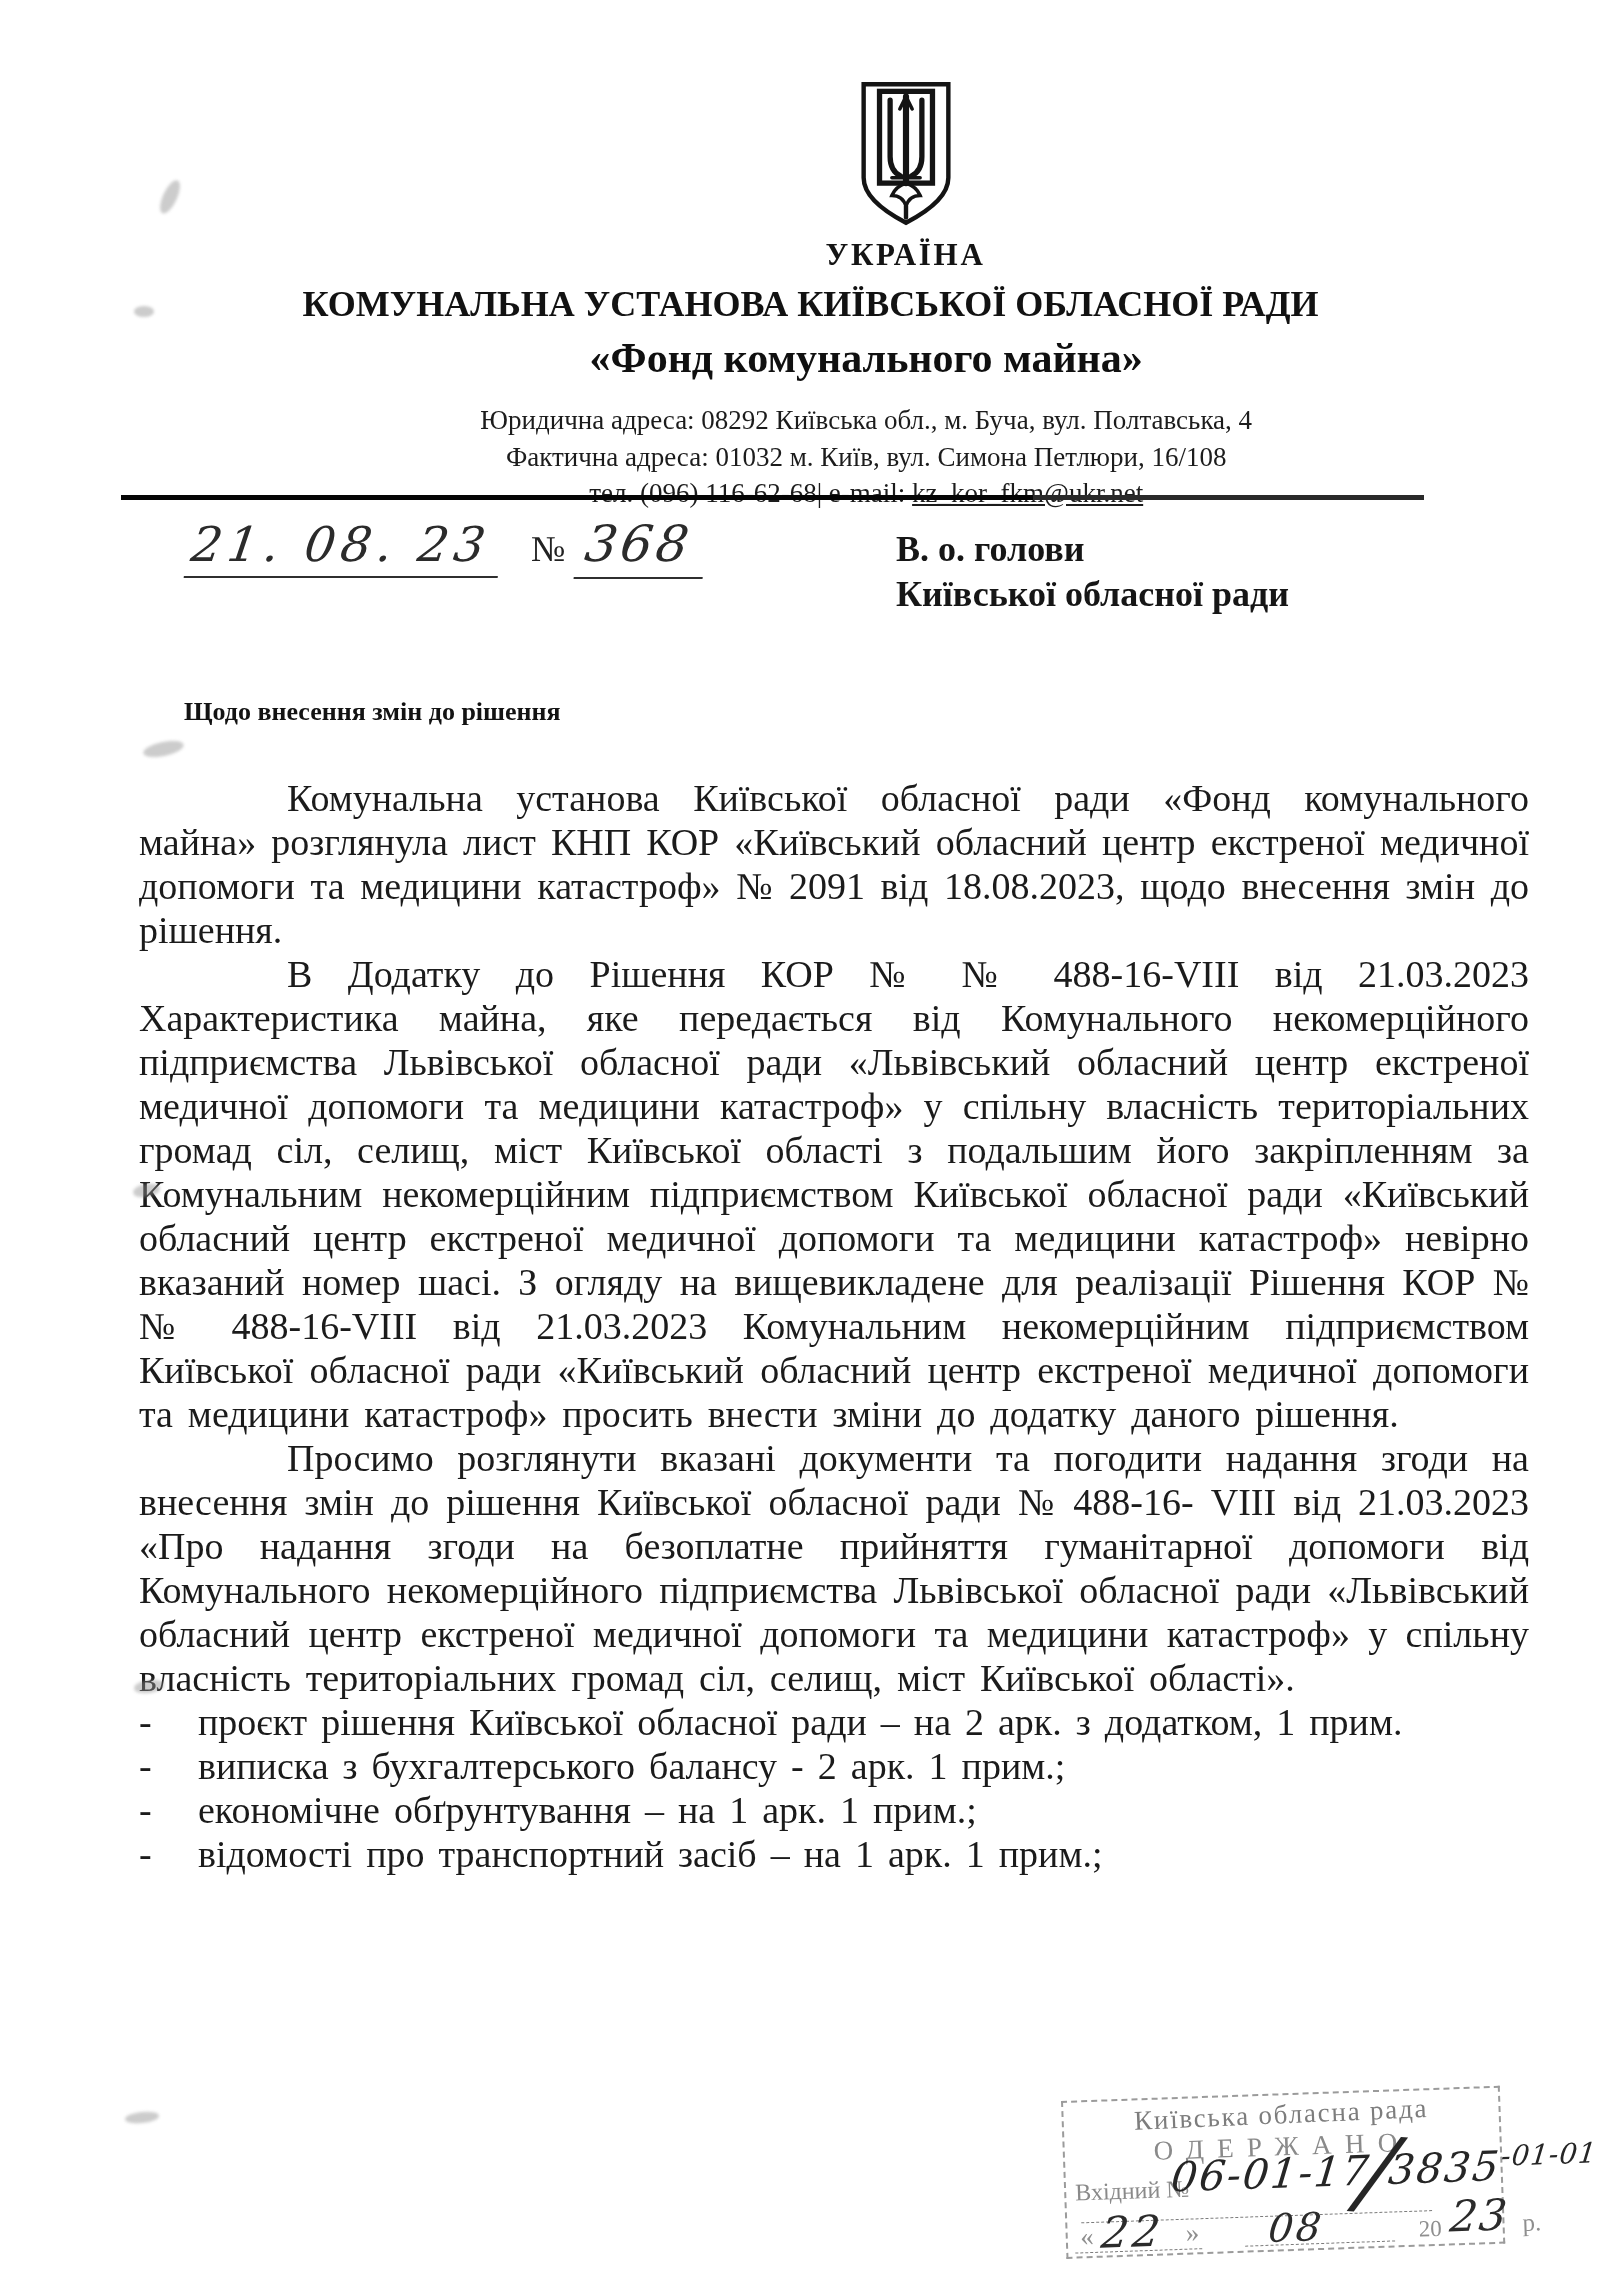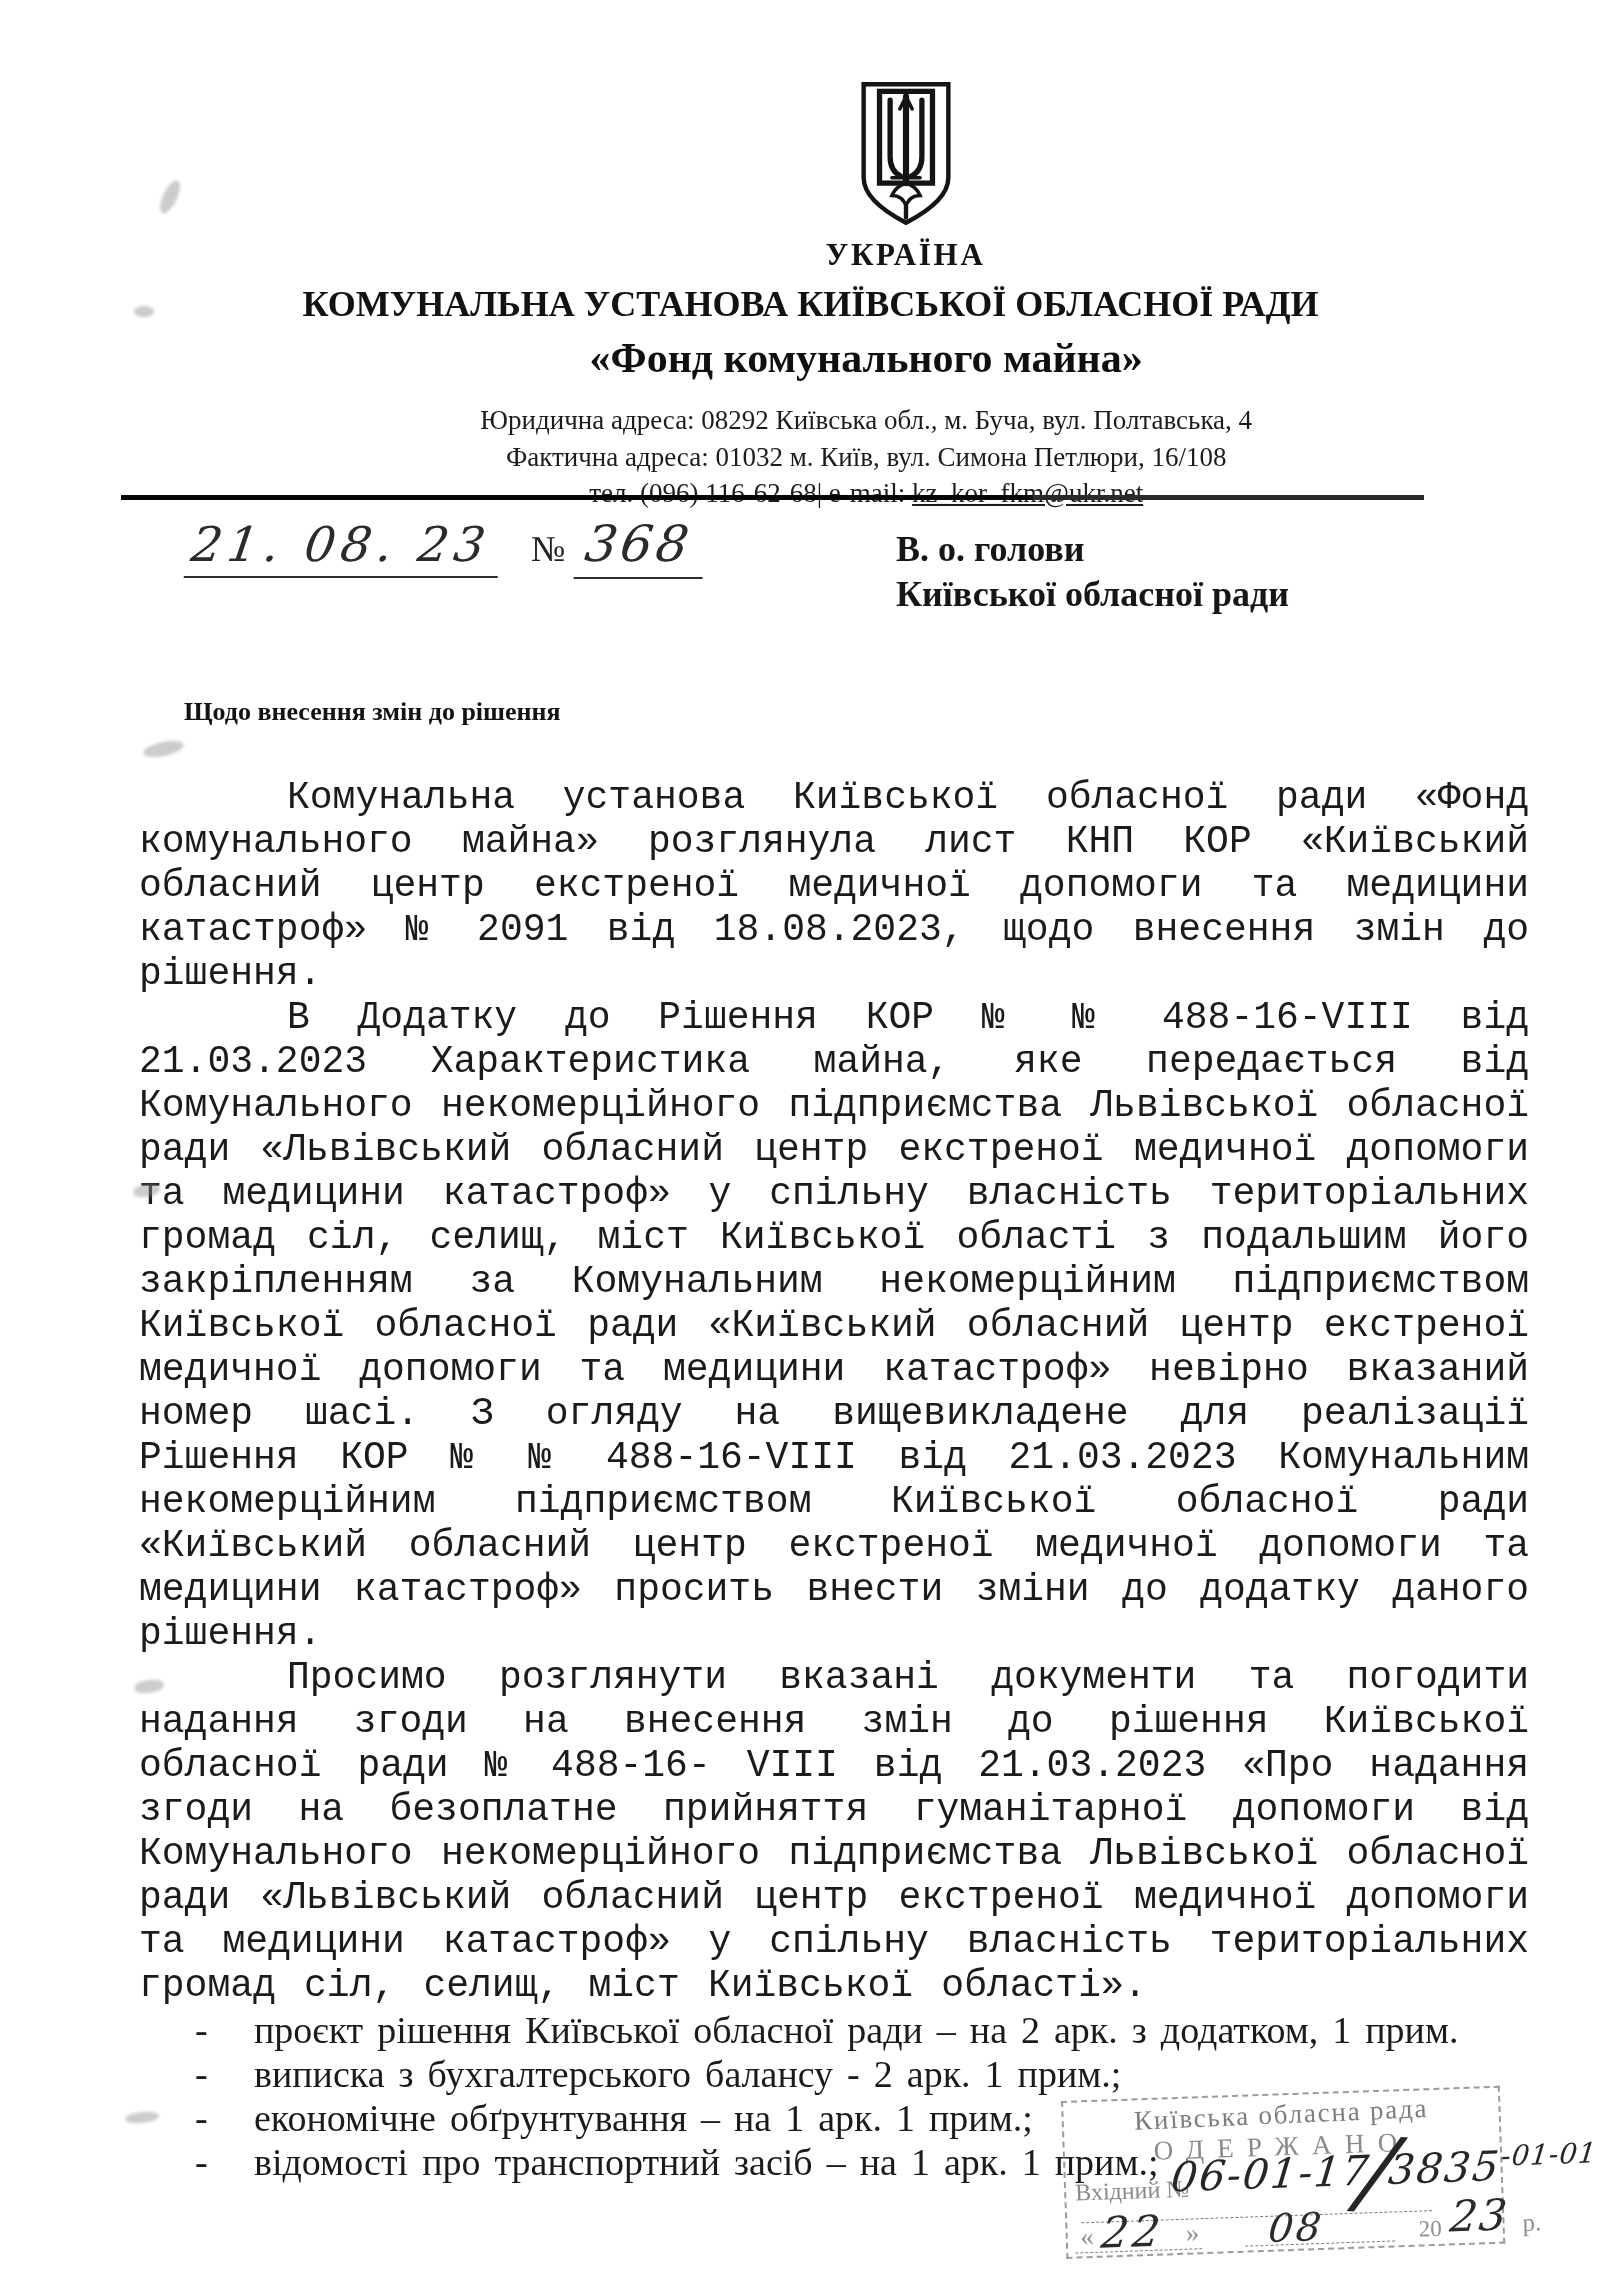--- a/index.html
+++ b/index.html
@@ -28,23 +28,23 @@
   .refline{position:absolute;left:188px;top:515px;white-space:nowrap;}
   .hw{font-family:"DejaVu Serif",serif;font-style:italic;display:inline-block;transform:skewX(-8deg);color:#2b2b2b;}
   .ref-date{font-size:48px;letter-spacing:5.4px;border-bottom:2.7px solid #2f2f2f;padding:0 12.5px 3.6px 3.6px;}
   .ref-no-sign{font-size:36px;margin-left:25px;color:#222;font-family:"Liberation Serif",serif;}
   .ref-number{font-size:50px;letter-spacing:3.6px;border-bottom:2.7px solid #2f2f2f;padding:0 16px 3.6px 7.2px;margin-left:9px;}
   .recipient{position:absolute;left:896px;top:527px;font-size:36px;font-weight:bold;line-height:45px;color:#161616;}
   
   .subject{position:absolute;left:184px;top:697px;font-size:26px;font-weight:bold;color:#131313;}
   
   .main{position:absolute;left:139px;top:776px;width:1390px;font-size:38px;line-height:44px;color:#1b1b1b;}
-  .main p{margin:0;text-indent:148px;text-align:justify;word-spacing:5.4px;font-family:Liberation Mono, monospace;}
+  .main p{margin:0;text-indent:148px;text-align:justify;word-spacing:5.4px;}
   .att-label{margin:0;text-indent:148px;}
-  .att-row{margin-left:56px;text-align:justify;word-spacing:4.5px;}
+  .att-row{text-align:justify;word-spacing:4.5px;}
   .att-bullet{display:inline-block;width:59px;text-indent:0;}
   
   .stamp{
     position:absolute;left:1061px;top:2101px;width:435px;height:154px;
     border:2.7px dashed #9b9b9b;transform:rotate(-2deg);transform-origin:left top;
   }
   .stamp *{position:absolute;white-space:nowrap;}
   .stamp-org{top:3.6px;left:0;width:100%;text-align:center;font-size:27px;letter-spacing:1.8px;color:#7d7d7d;transform:rotate(-0.5deg);}
   .stamp-status{top:36px;left:0;width:100%;text-align:center;font-size:27px;letter-spacing:13.4px;color:#8a8a8a;}
   .stamp-label{top:77px;left:9px;font-size:24px;color:#8a8a8a;}

